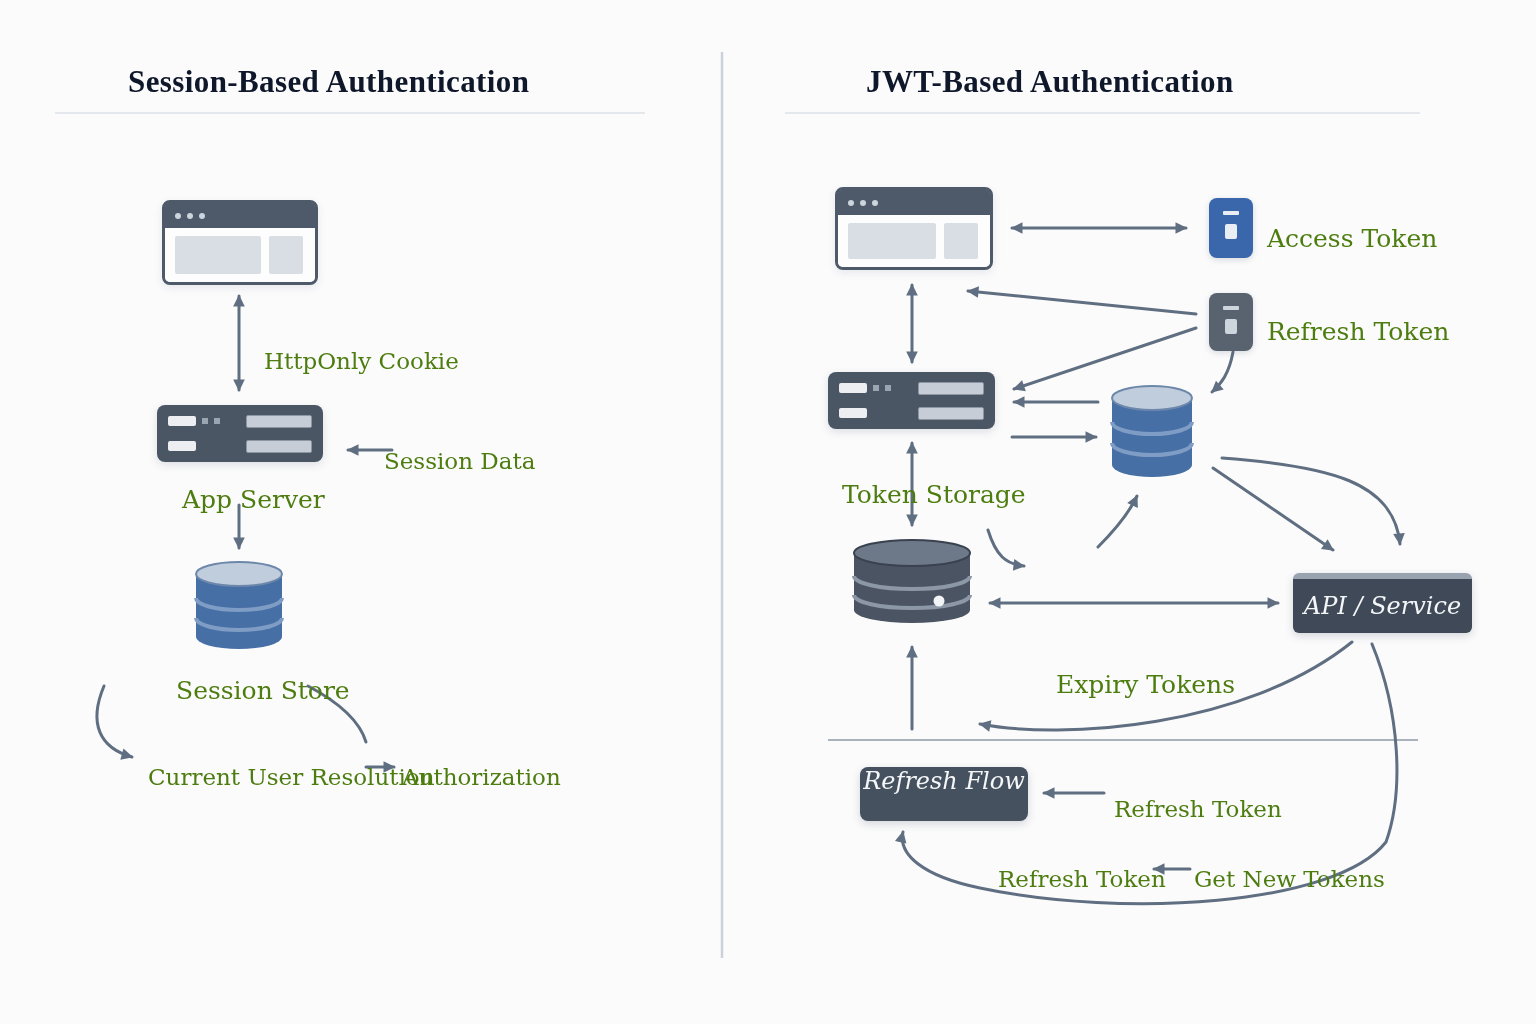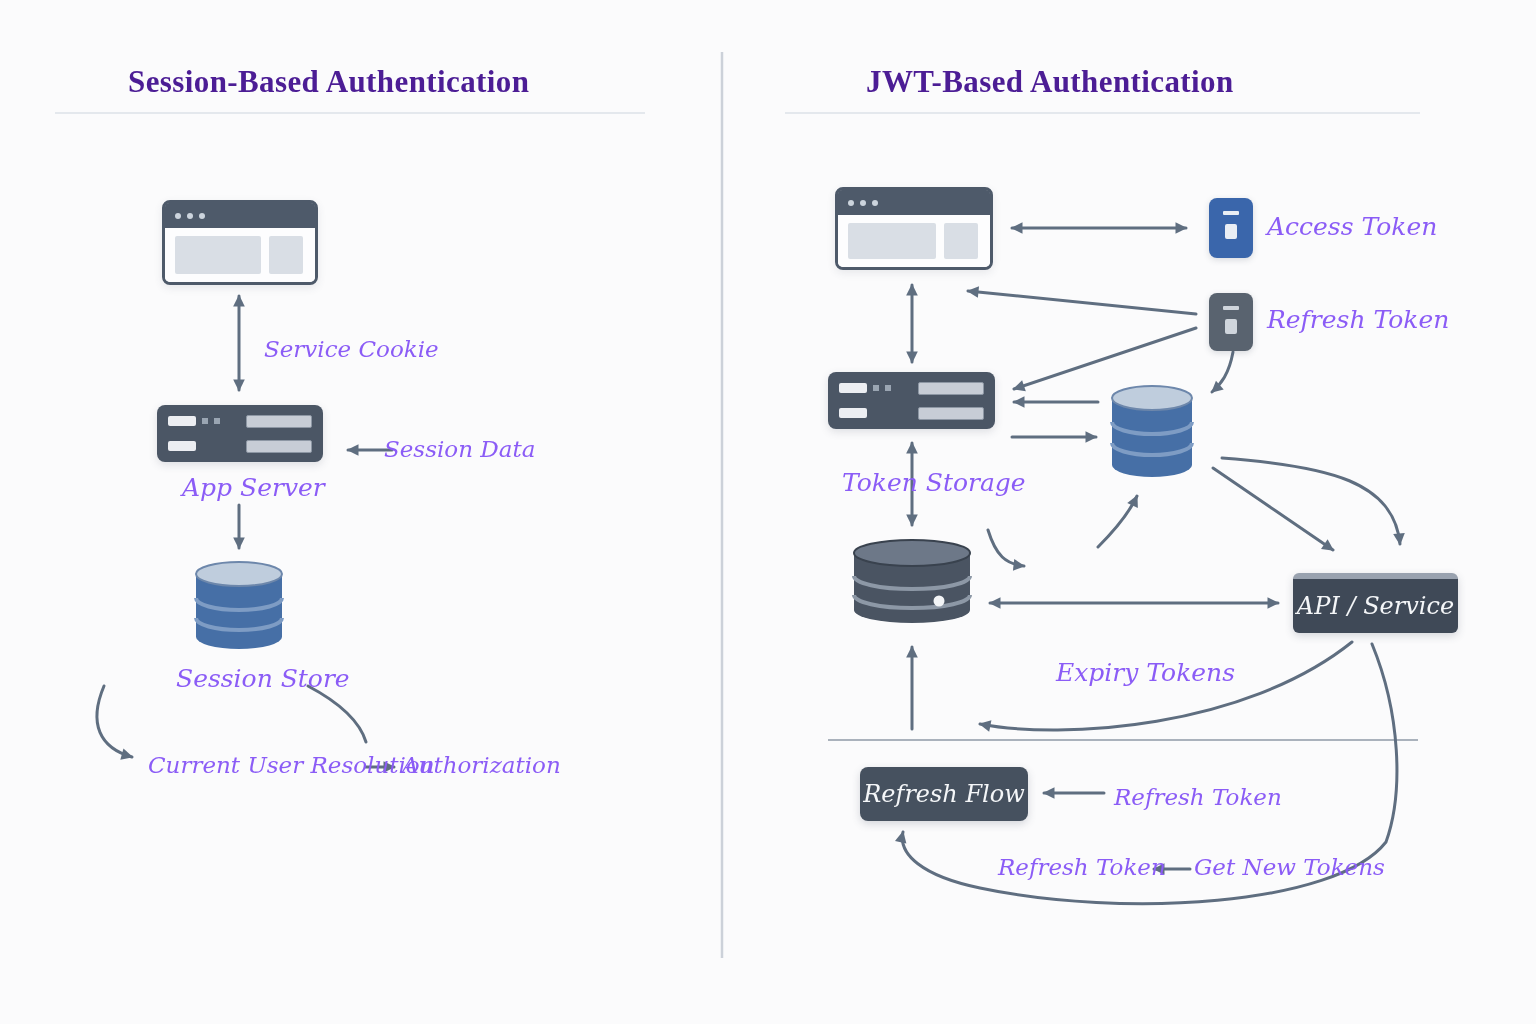--- a/index.html
+++ b/index.html
@@ -8,26 +8,27 @@
     position:relative; width:1536px; height:1024px;
     background:#fbfbfc; overflow:hidden;
     font-family:"DejaVu Serif", serif;
   }
   svg.layer { position:absolute; left:0; top:0; width:1536px; height:1024px; pointer-events:none; }
 
   .title {
     position:absolute;
     font-family:"Liberation Serif", serif;
     font-weight:600; font-size:31px; letter-spacing:0.4px;
-    color:#4c1d95;
+    color:#0f172a;
   }
   .lbl {
     position:absolute;
-    font-style:italic; font-size:23px; color:#8b5cf6;
+    font-size:23px; color:#4d7c0f;
     white-space:nowrap;
+    margin-top:12px;
   }
   .lbl.big { font-size:25px; }
 
   
   .browser {
     position:absolute; background:#fdfdfe;
     border:3px solid #4e5a6a; border-radius:8px;
     box-shadow:0 3px 8px rgba(60,70,90,.10);
     display:flex; flex-direction:column;
   }
@@ -60,32 +61,32 @@
     display:flex; flex-direction:column; align-items:center;
   }
   .token.blue { background:#3a66ab; }
   .token.dark { background:#59636f; }
   .token .t-bar { width:16px; height:4px; margin-top:13px; background:#e9eef4; border-radius:1px; }
   .token .t-sq  { width:12px; height:15px; margin-top:9px; background:#e9eef4; border-radius:2px; }
   .token.dark .t-bar, .token.dark .t-sq { background:#cfd5dc; }
 
   
   .api-box {
-    position:absolute; left:1293px; top:573px; width:165px; height:60px;
+    position:absolute; left:1293px; top:573px; width:179px; height:60px;
     background:#3f4957; border-top:6px solid #99a2af; border-radius:6px;
     display:flex; align-items:center; justify-content:center;
     box-shadow:0 3px 8px rgba(60,70,90,.20);
   }
   .api-box .txt, .refresh-box .txt {
     font-style:italic; font-size:24px; color:#f4f6f8; white-space:nowrap;
   }
   .refresh-box {
     position:absolute; left:860px; top:767px; width:168px; height:54px;
     background:#46515f; border-radius:8px;
-    display:flex; align-items:center; justify-content:center;
+    display:flex; align-items:flex-start; justify-content:center;
     box-shadow:0 3px 8px rgba(60,70,90,.20);
   }
 </style>
 </head>
 <body>
 
 <div id="stage">
 
   <svg class="layer">
     <defs>
@@ -139,21 +140,21 @@
       <span class="dot"></span>
       <span class="dot"></span>
       <span class="dot"></span>
     </div>
     <div class="body">
       <div class="pane" style="left:10px; top:8px; width:86px; height:38px;"></div>
       <div class="pane" style="left:104px; top:8px; width:34px; height:38px;"></div>
     </div>
   </div>
 
-  <div class="lbl" style="left:264px; top:336px;">Service Cookie</div>
+  <div class="lbl" style="left:264px; top:336px;">HttpOnly Cookie</div>
 
   <div class="server" style="left:157px; top:405px; width:166px; height:57px;">
     <div class="row">
       <span class="led"></span>
       <span class="sq"></span>
       <span class="sq"></span>
       <span class="slot"></span>
     </div>
     <div class="row">
       <span class="led"></span>

